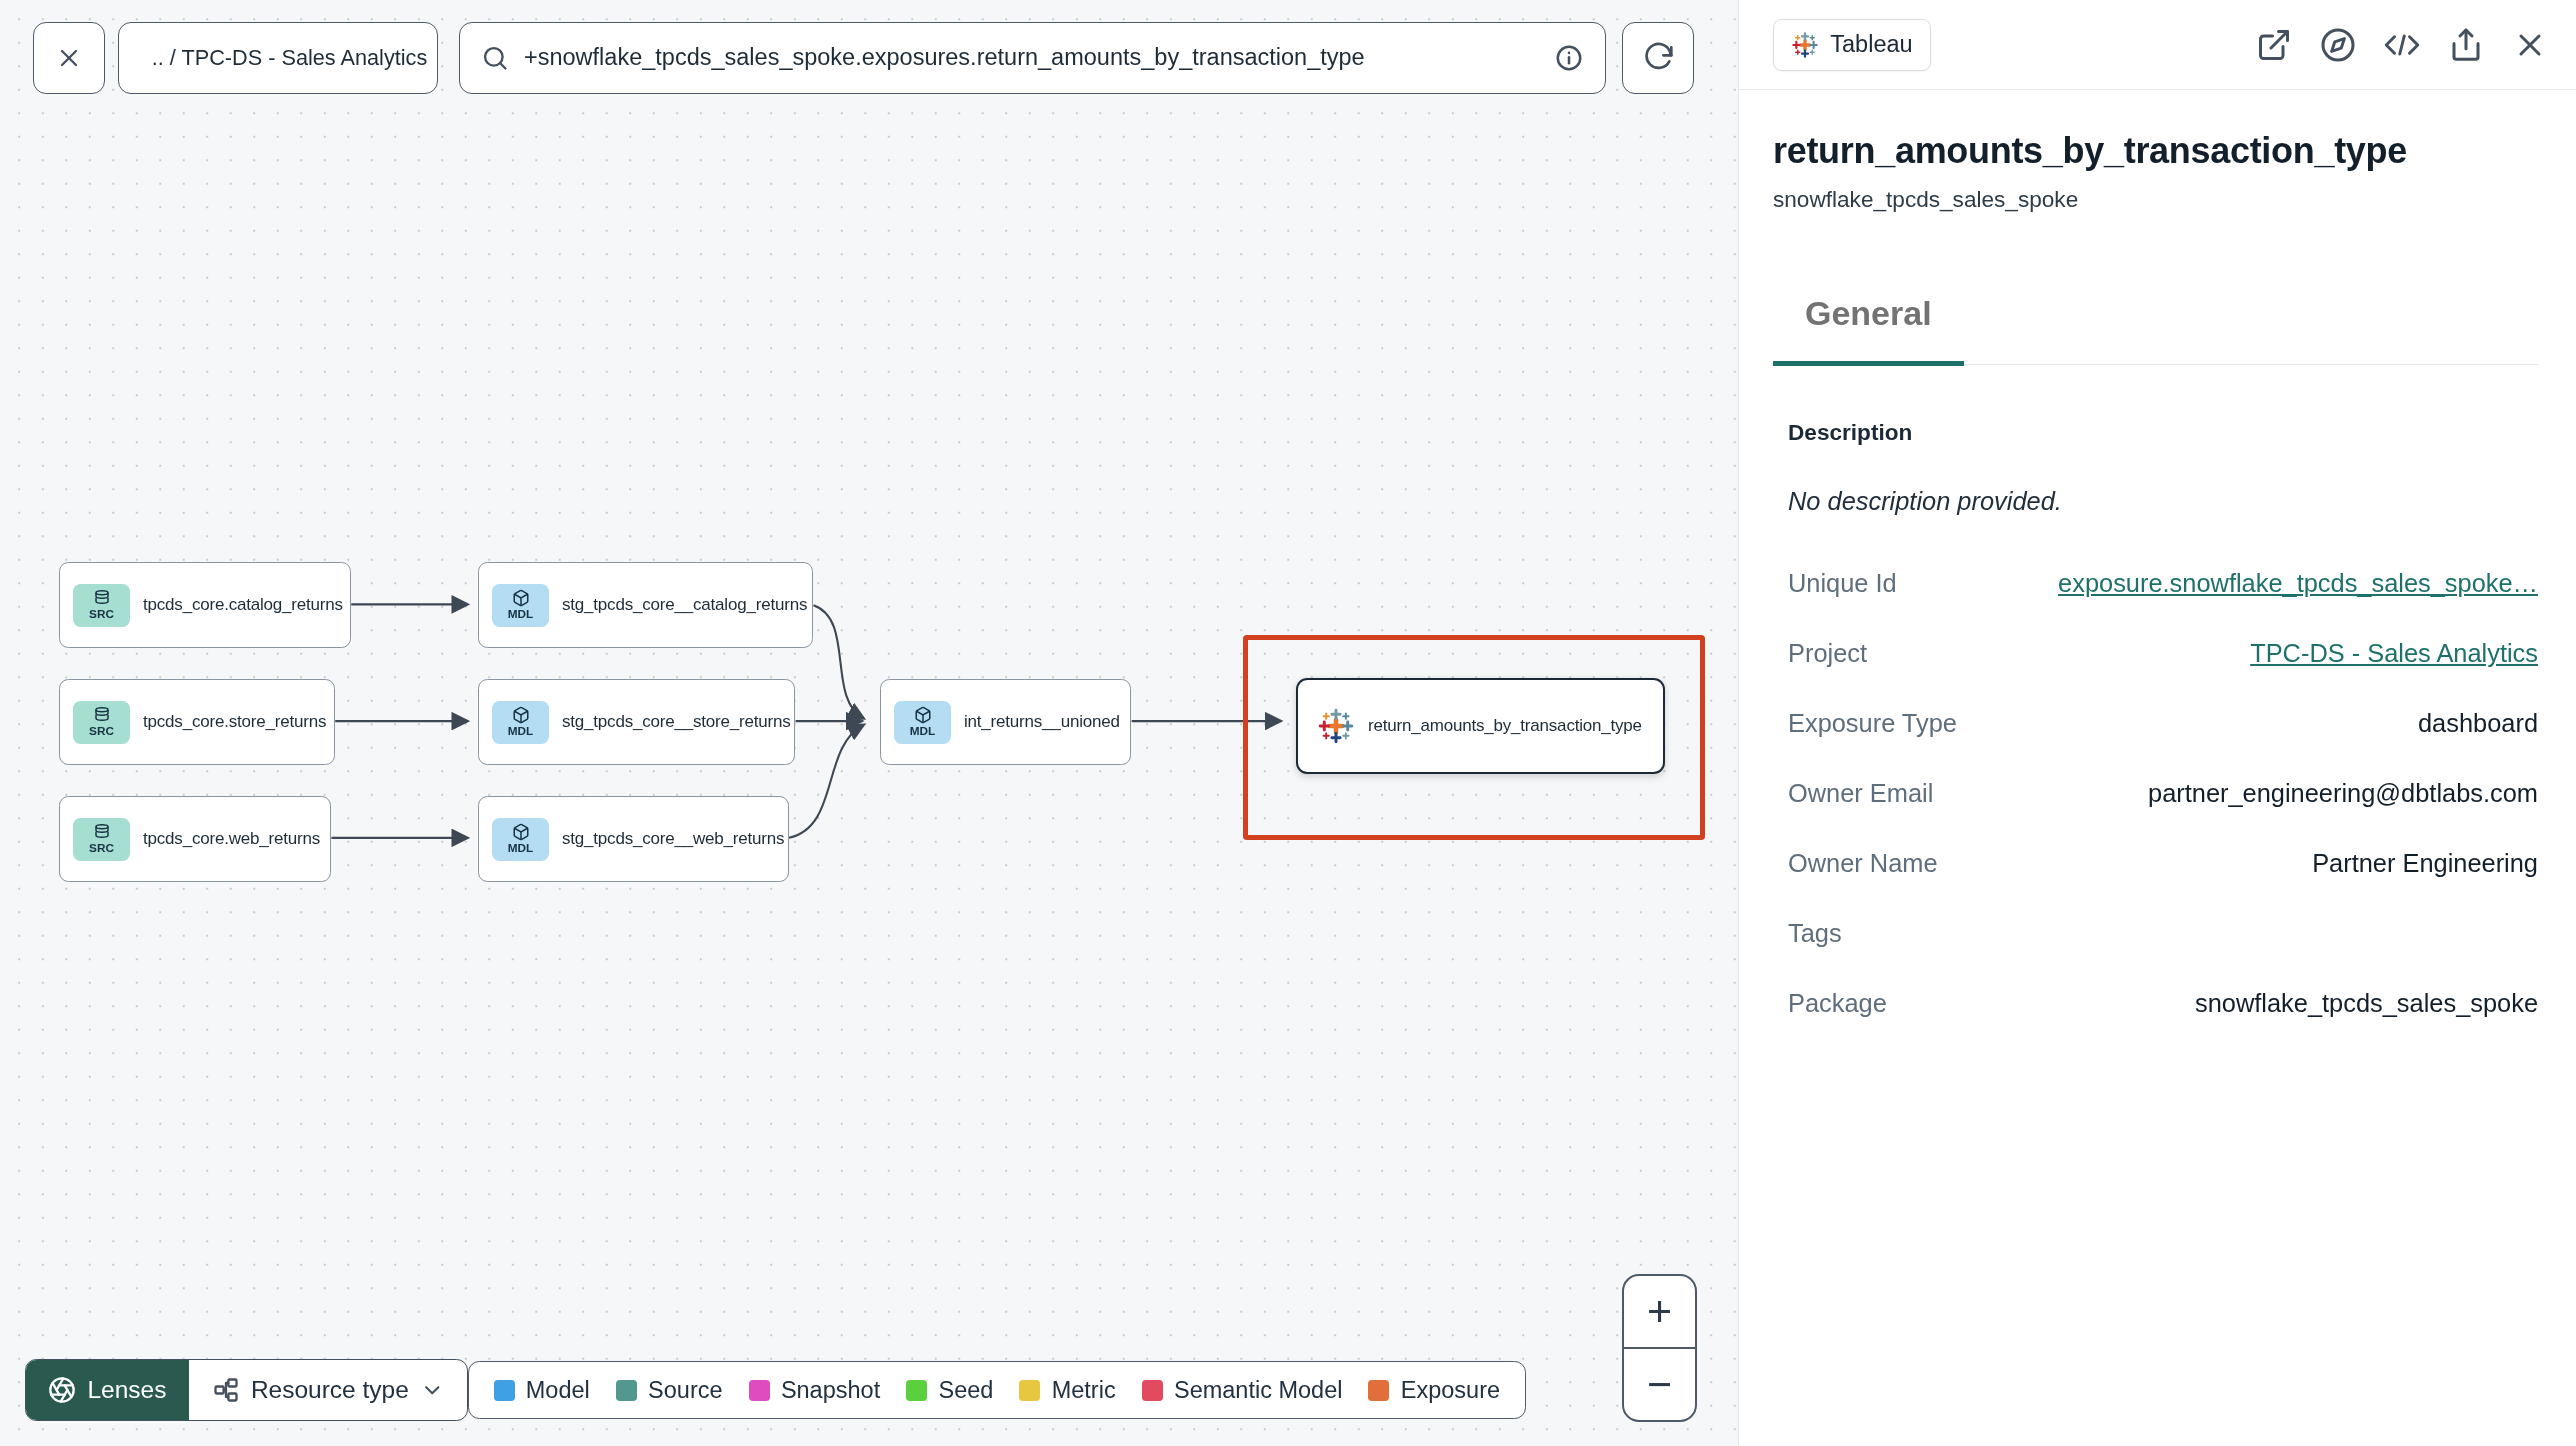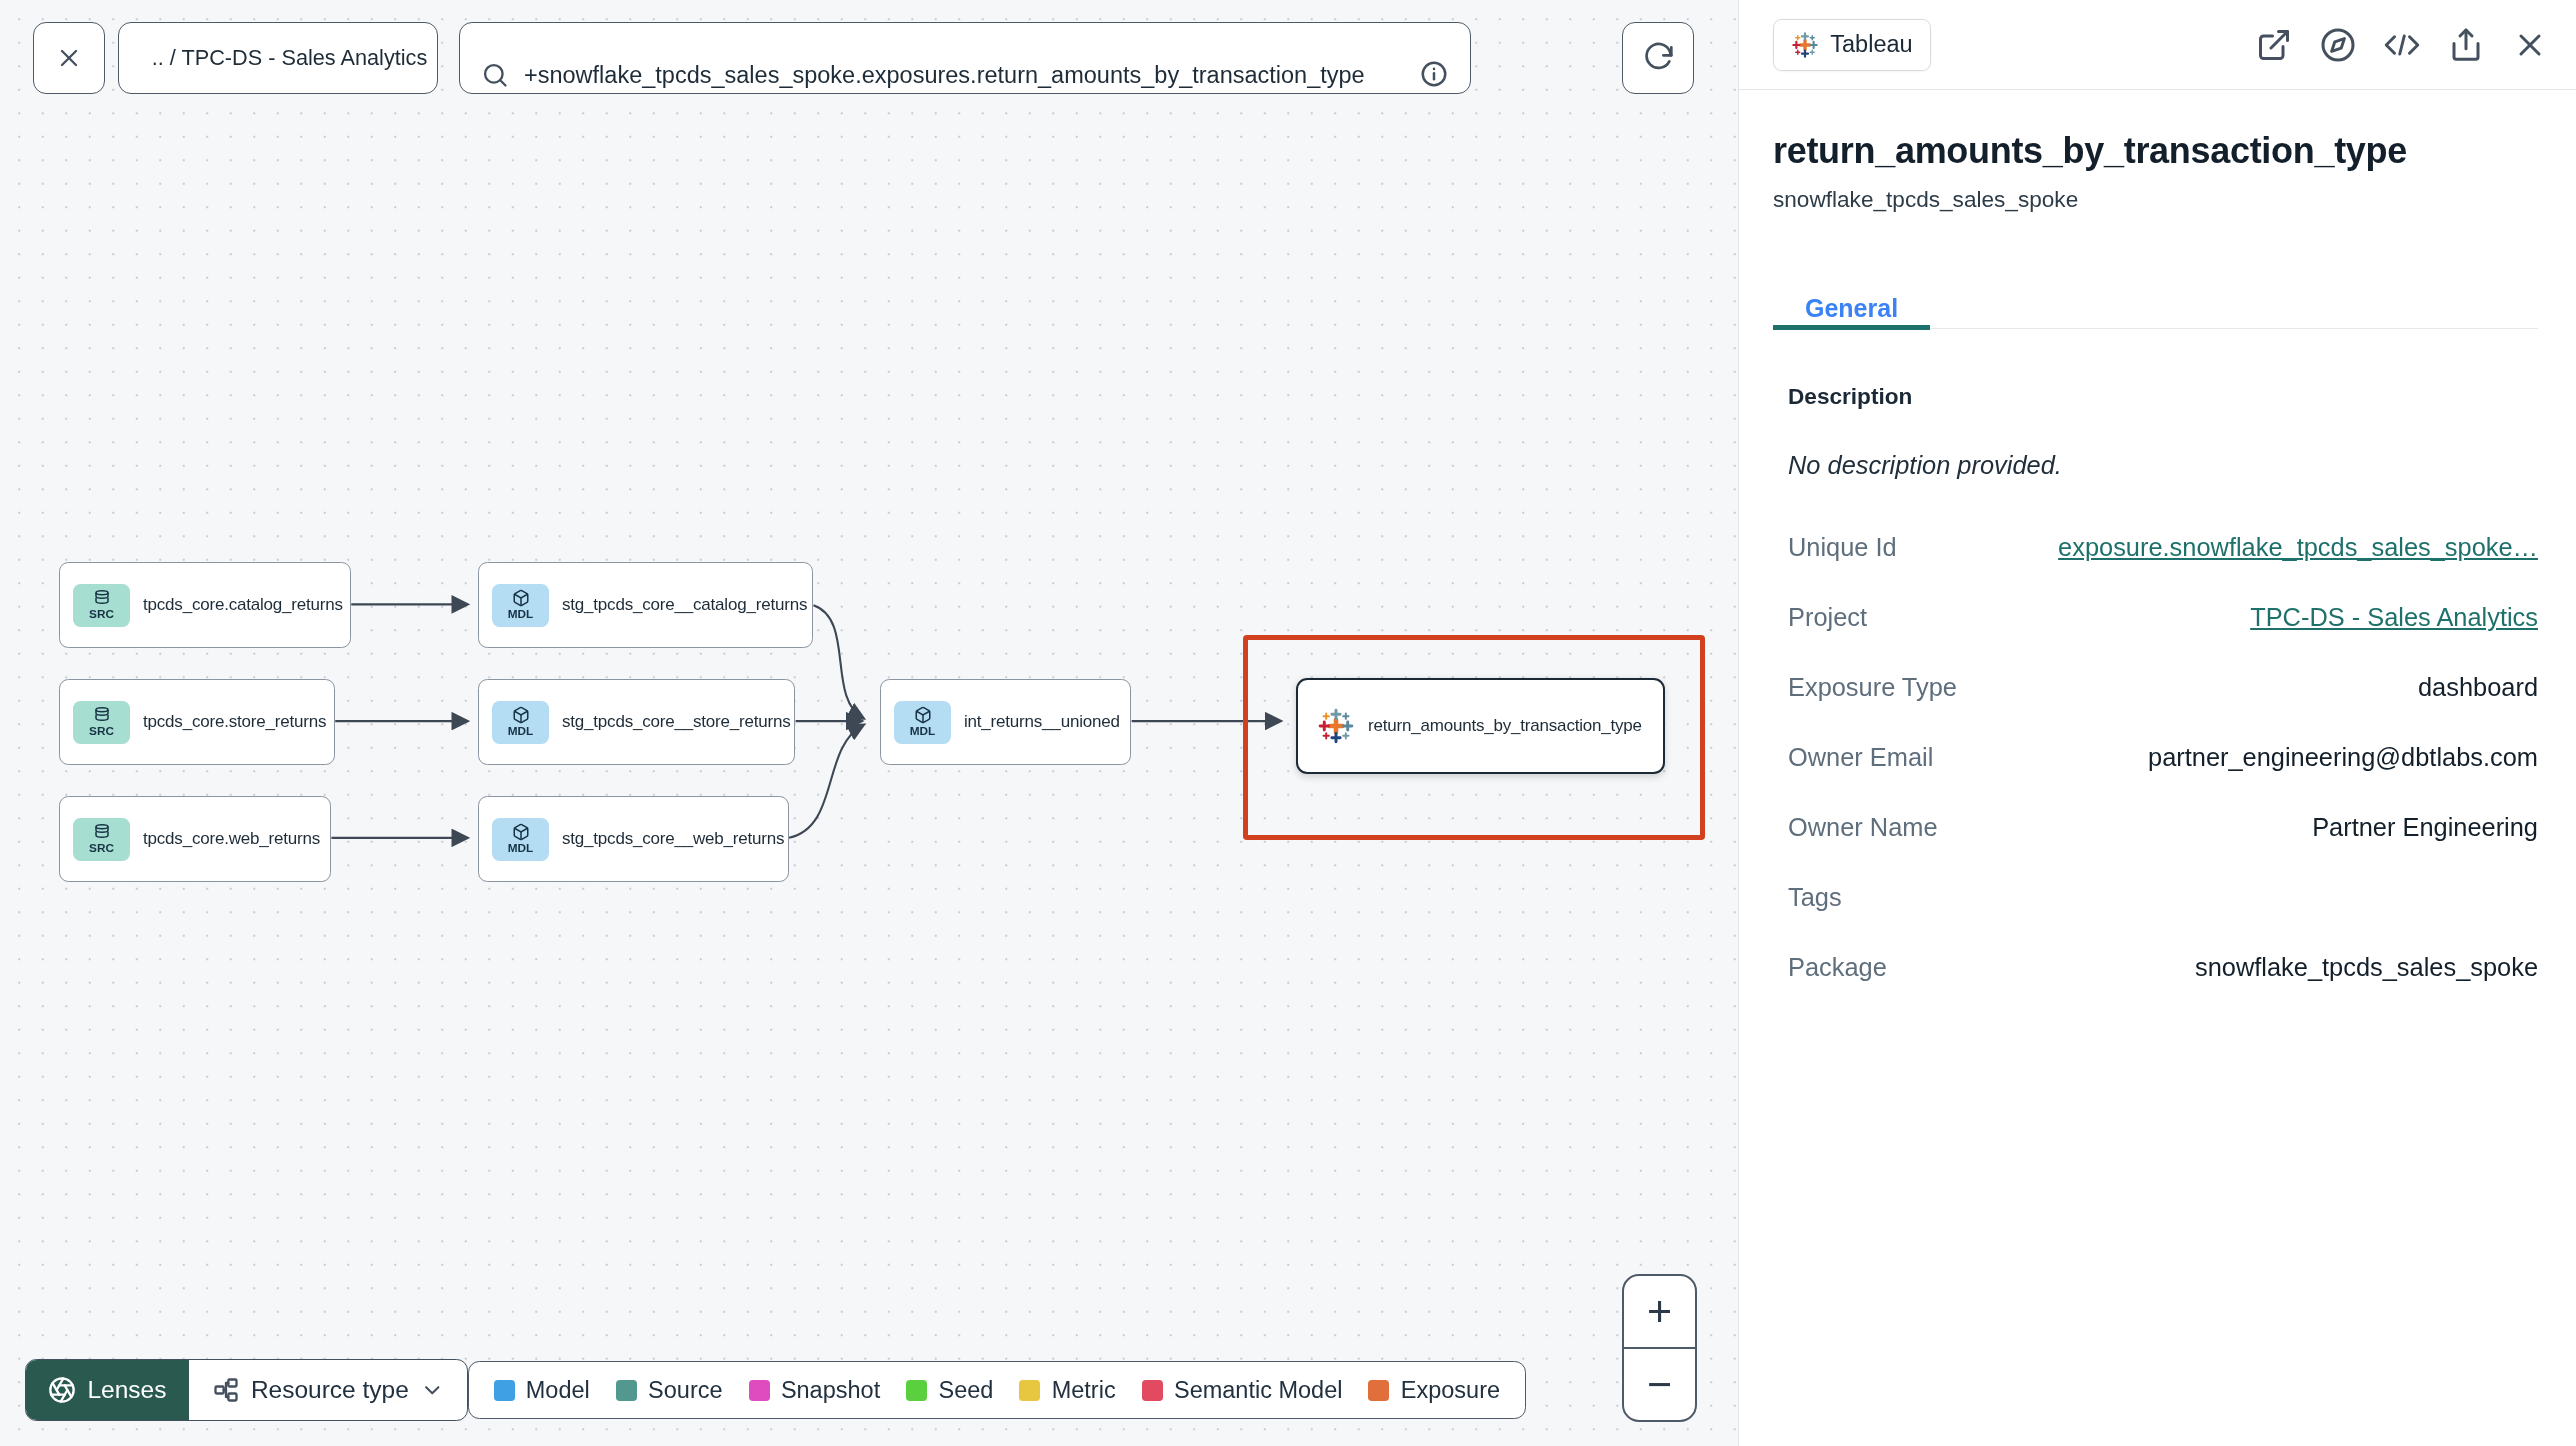--- a/index.html
+++ b/index.html
@@ -12,23 +12,23 @@
     background-color:#f6f7f8;
     background-image:radial-gradient(#c6ccd2 1.5px, transparent 1.5px);
     background-size:23.5px 23.5px; background-position:7.5px 7.5px; }
 
   
   .toolbar-btn { position:absolute; background:#fff; border:1.9px solid #4e5a68;
     border-radius:13px; display:flex; align-items:center; justify-content:center;
     cursor:pointer; }
   .btn-close-lineage { left:33px; top:21.7px; width:72px; height:72px; }
   .btn-breadcrumb { left:118px; top:21.7px; width:320px; height:72px; font-size:21.7px; color:#1e2c38;padding-left:23px; }
-  .searchbox { position:absolute; left:459px; top:21.7px; width:1012px; height:72px;
+  .searchbox { position:absolute; left:459px; top:21.7px; width:1147px; height:72px;
     background:#fff; border:1.9px solid #4e5a68; border-radius:13px;
-    display:flex; align-items:flex-end; padding:4px 21px; gap:15px; }
+    display:flex; align-items:center; padding:16px 21px; gap:15px; }
   .searchbox input { flex:1; border:none; outline:none; font-size:23.5px; color:#1e2c38;
     font-family:"Liberation Sans", sans-serif; background:transparent; }
   .btn-refresh { left:1622px; top:21.7px; width:72px; height:72px; }
   .icon { display:inline-flex; align-items:center; justify-content:center; }
   .icon svg { stroke:#44505e; fill:none; stroke-width:2; stroke-linecap:round; stroke-linejoin:round; }
 
   
   .node { position:absolute; background:#fff; border:1.9px solid #8b95a2; border-radius:9.4px;
     display:flex; align-items:center; padding:0 11.3px 0 13px; gap:13px; cursor:pointer; }
   .node-label { font-size:17px; letter-spacing:-0.2px; white-space:nowrap; color:#1e2c38; }
@@ -72,22 +72,22 @@
   .badge { display:flex; align-items:center; gap:11.3px; border:1.9px solid #d7dce1;
     border-radius:8.5px; padding:11px 17px; box-shadow:0 0.9px 1.9px rgba(0,0,0,.05); cursor:pointer; }
   .badge-label { font-size:23.5px; color:#1b2936; }
   .panel-actions { display:flex; align-items:center; gap:28px; }
   .pa-icon { cursor:pointer; }
   .pa-icon svg { width:36px; height:36px; stroke:#44505e; fill:none; stroke-width:2; stroke-linecap:round; stroke-linejoin:round; }
   .panel-body { padding:0 38px 0 34px; }
   .panel-title { margin-top:40px; font-size:36px; font-weight:700; color:#131f2a; letter-spacing:-0.3px; }
   .panel-subtitle { margin-top:15px; font-size:22.6px; color:#2e3c48; }
   .tabs { margin-top:81px; border-bottom:1.9px solid #e6e9ec; }
-  .tab { display:inline-block; padding:0 32px 2px 32px; font-size:25px; font-weight:700;
-    color:#3b82f6; border-bottom:5.6px solid #1e716b; margin-bottom:-1.9px; cursor:pointer; }
+  .tab { display:inline-block; padding:0 32px 28px 32px; font-size:34px; font-weight:700;
+    color:#737373; border-bottom:5.6px solid #1e716b; margin-bottom:-1.9px; cursor:pointer; }
   .desc-header { margin-top:55px; font-size:22.6px; font-weight:700; color:#1b2936; padding-left:15px; }
   .desc-empty { margin-top:41px; font-size:25.4px; font-style:italic; color:#202f3b; padding-left:15px; }
   .details { margin-top:53px; padding-left:15px; }
   .detail-row { display:flex; justify-content:space-between; align-items:baseline; margin-bottom:41px; }
   .detail-label { font-size:25.4px; color:#5f6e7c; }
   .detail-value { font-size:25.4px; color:#131f2a; text-align:right; }
   .detail-value.link { color:#1e716b; text-decoration:underline; cursor:pointer; }
 </style>
 </head>
 <body>

